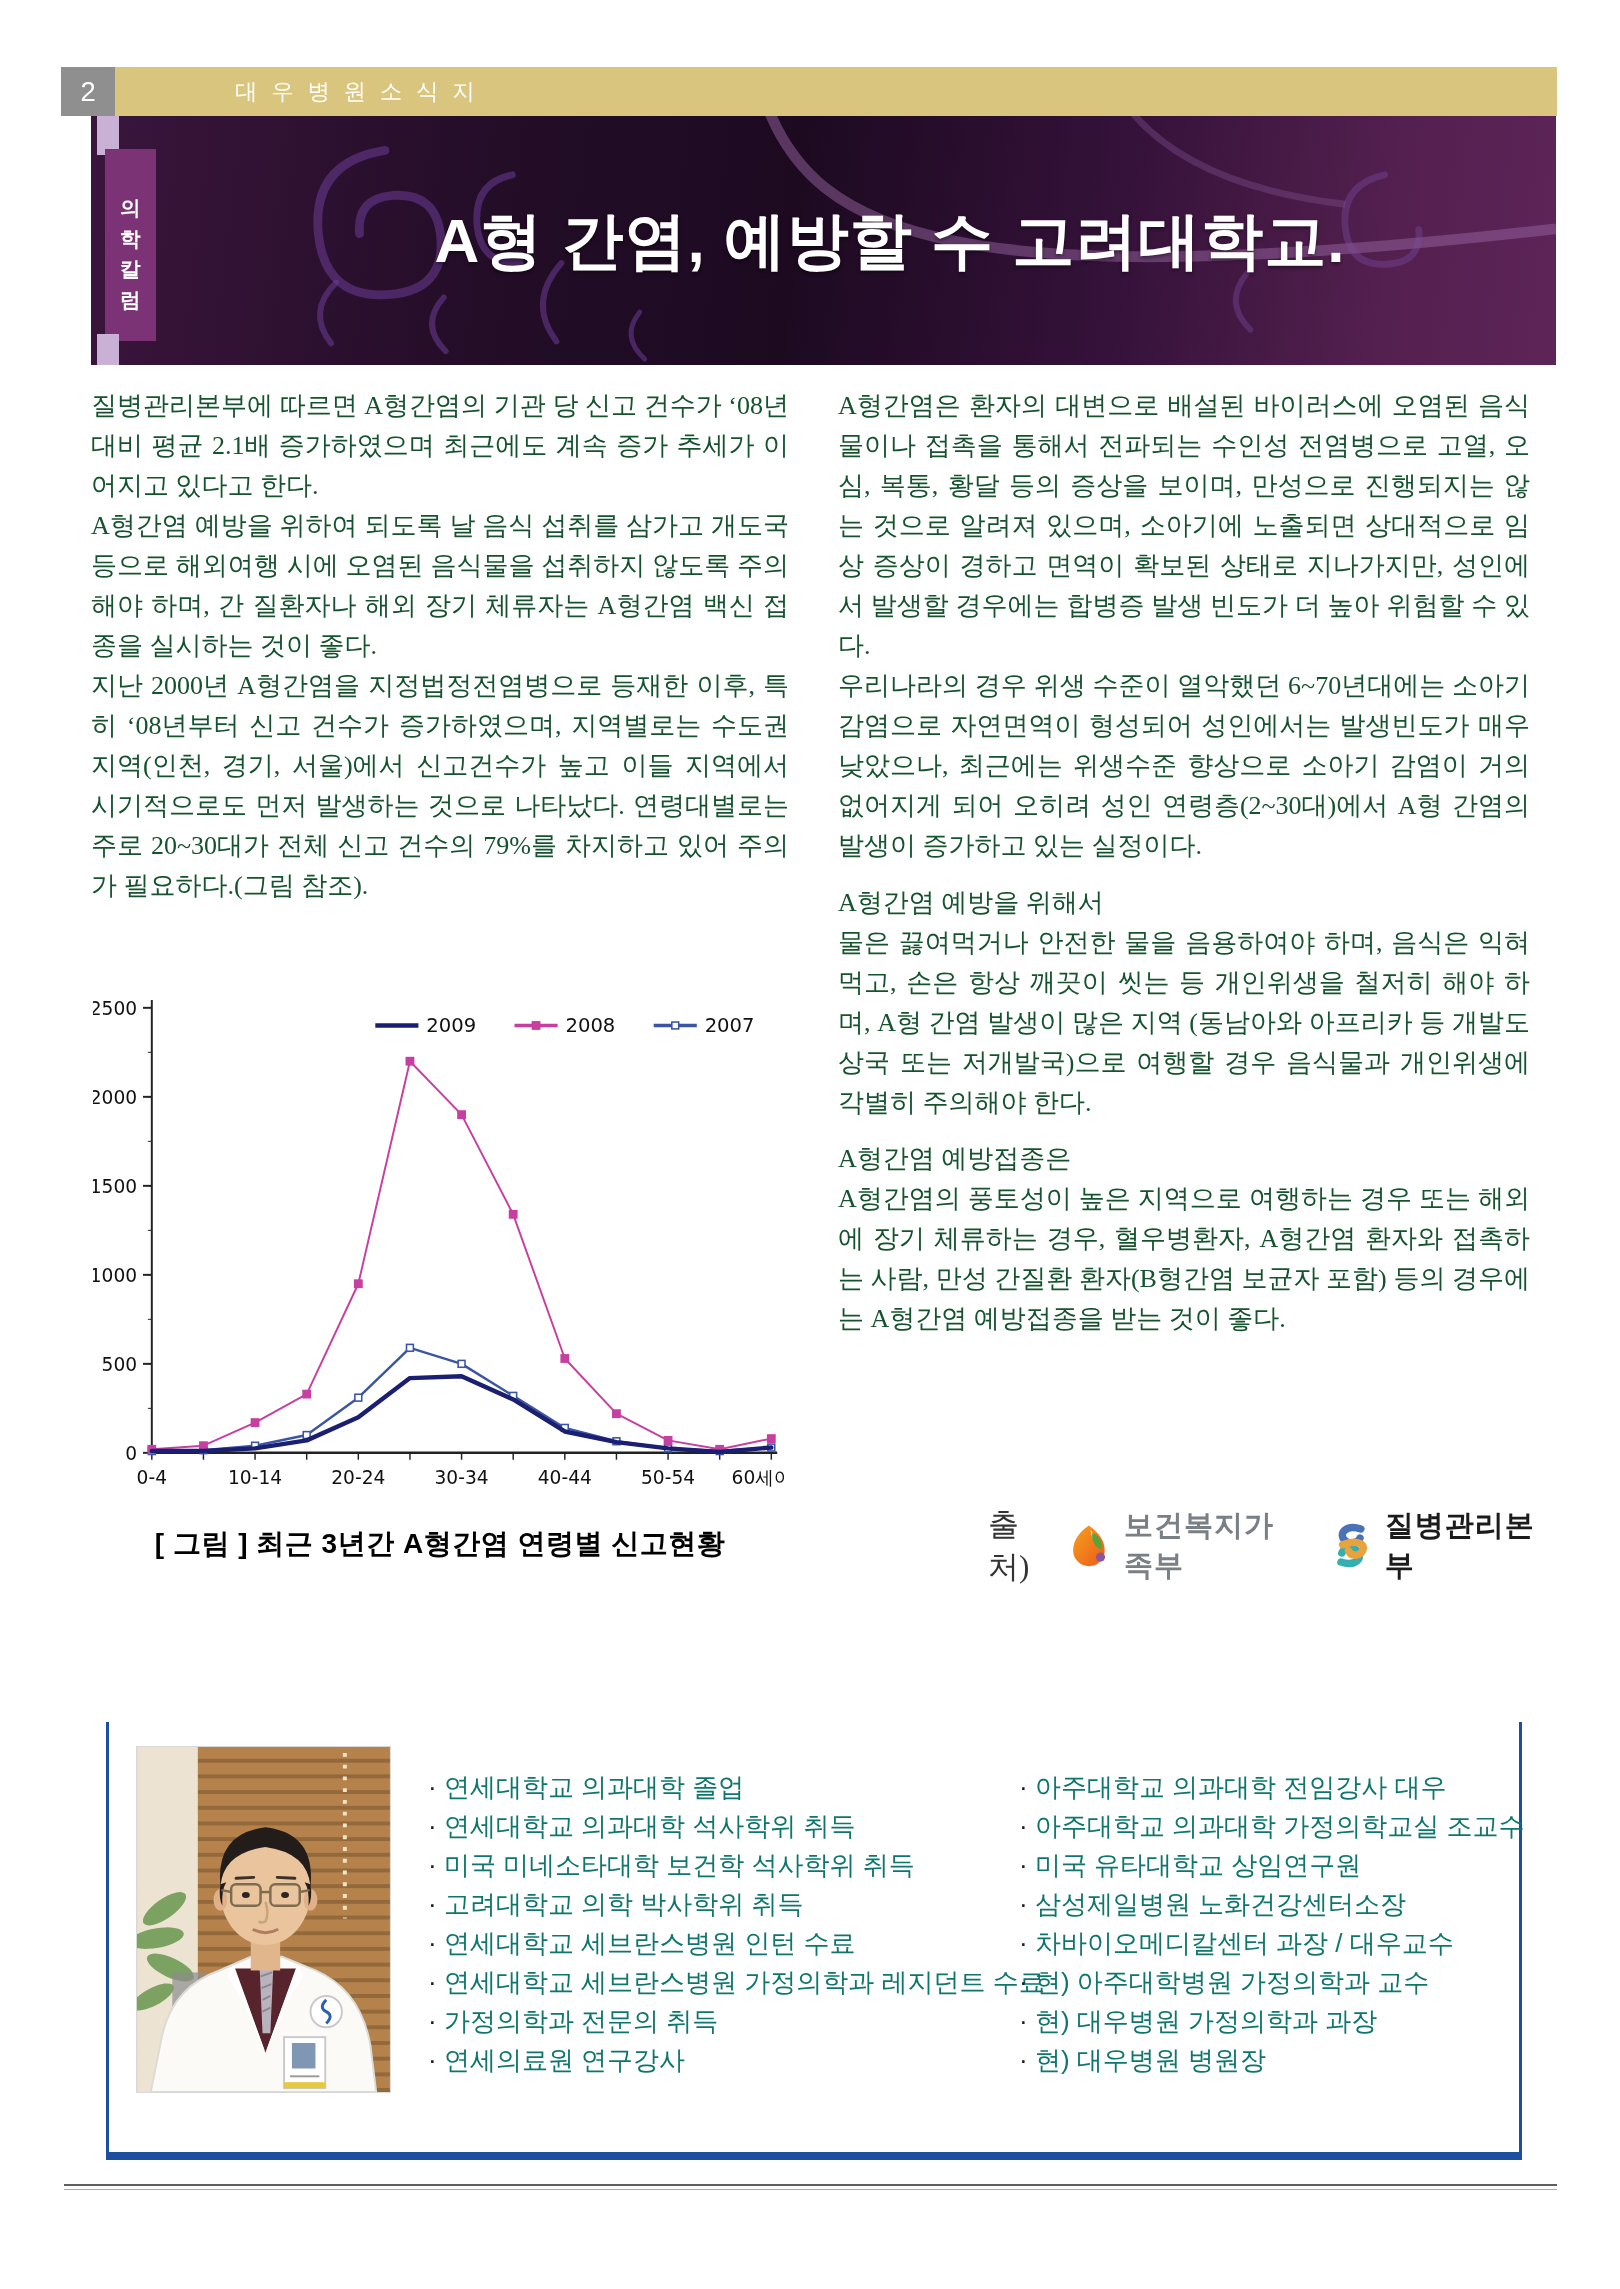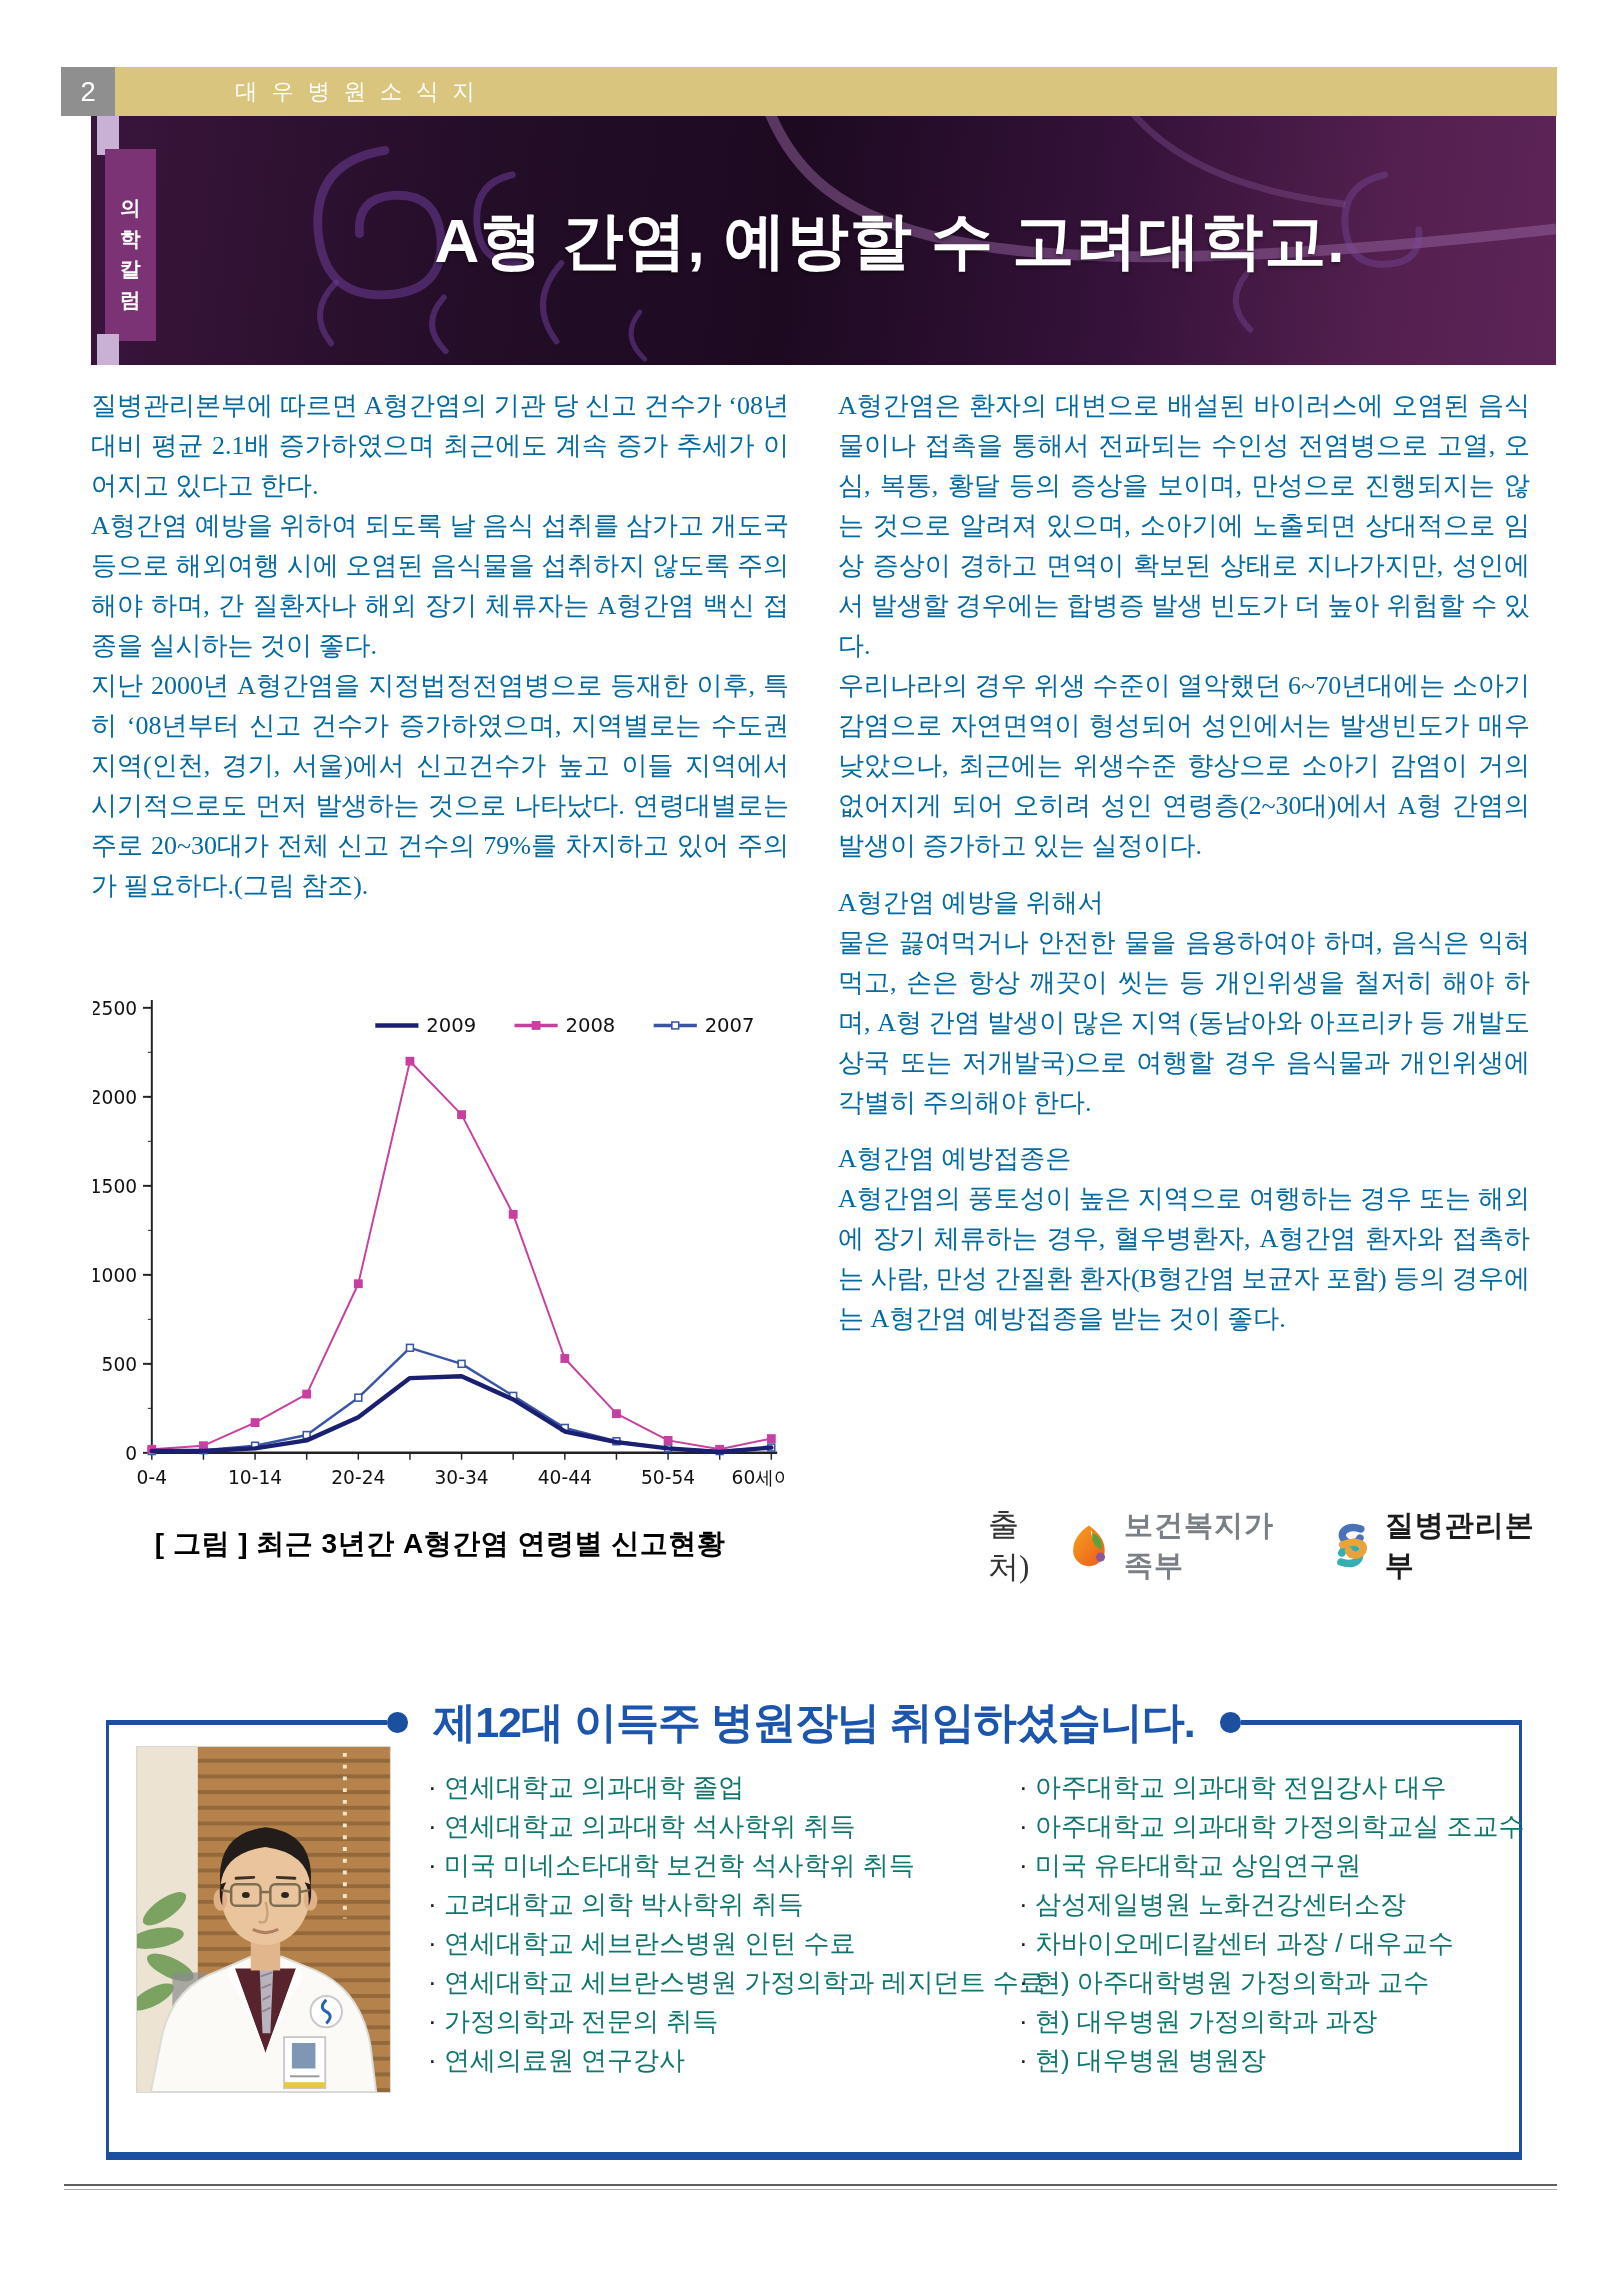--- a/index.html
+++ b/index.html
@@ -19,21 +19,21 @@
   .tab-strip-top{position:absolute;left:5.9px;top:0;width:22.5px;height:39px;background:#c8b1d5;}
   .tab-strip-bot{position:absolute;left:5.9px;top:218px;width:22.5px;height:31px;background:#c8b1d5;}
   .tab-box{position:absolute;left:13.7px;top:33px;width:51px;height:192px;background:#7b3376;
            display:flex;align-items:center;justify-content:center;}
   .tab-box span{writing-mode:vertical-rl;text-orientation:upright;color:#fff;font-size:20.6px;letter-spacing:9.8px;font-weight:600;}
   .banner-title{position:absolute;left:147px;top:0;width:1304px;height:249px;display:flex;align-items:center;justify-content:center;
                 color:#fff;font-size:62px;font-weight:800;letter-spacing:1px;white-space:nowrap;text-shadow:0 2px 3.9px rgba(0,0,0,.45);}
 
   
   .col{position:absolute;top:386px;font-family:"Liberation Serif","DejaVu Serif",serif;
-       font-size:26px;line-height:40px;color:#0369a1;text-align:justify;}
+       font-size:26px;line-height:40px;color:#14532d;text-align:justify;}
   .col p{margin:0 0 0 0;}
   .col p + p{margin-top:0;}
   .col-left{left:91px;width:698px;}
   .col-right{left:838px;width:692px;}
   .subhead{margin-top:16.7px !important;}
 
   
   #chart{position:absolute;left:93px;top:992px;width:694px;height:510px;}
   .chart-caption{position:absolute;left:93px;top:1525px;width:694px;text-align:center;
                  font-size:28px;font-weight:800;color:#000;letter-spacing:0.5px;}
@@ -215,27 +215,20 @@
       <g fill="none" stroke-linecap="round">
         <path d="M36 8 C18 2 8 14 17 22 C23 27 33 25 35 19" stroke="#4a72b8" stroke-width="9"></path>
         <path d="M12 48 C30 54 40 42 31 34 C25 29 15 31 13 37" stroke="#35aeb2" stroke-width="9"></path>
         <path d="M14 27 C32 20 44 27 37 36 C32 42 23 40 21 34" stroke="#e8a33d" stroke-width="9"></path>
       </g>
     </svg>
     <span class="logo-text-2">질병관리본부</span>
   </div>
 
   <div class="inaug-box"></div>
-  <div class="inaug-title-row">
-    <div class="inaug-line"></div>
-    <div class="inaug-dot"></div>
-    <div class="inaug-title">제12대 이득주 병원장님 취임하셨습니다.</div>
-    <div class="inaug-dot"></div>
-    <div class="inaug-line"></div>
-  </div>
 
   <div class="portrait">
     <svg width="253" height="345" viewBox="0 0 258 352">
       <defs>
         <pattern id="blinds" width="258" height="16" patternUnits="userSpaceOnUse">
           <rect width="258" height="16" fill="#b5824c"></rect>
           <rect y="12" width="258" height="4" fill="#93683a"></rect>
         </pattern>
       </defs>
       <rect width="258" height="352" fill="url(#blinds)"></rect>

